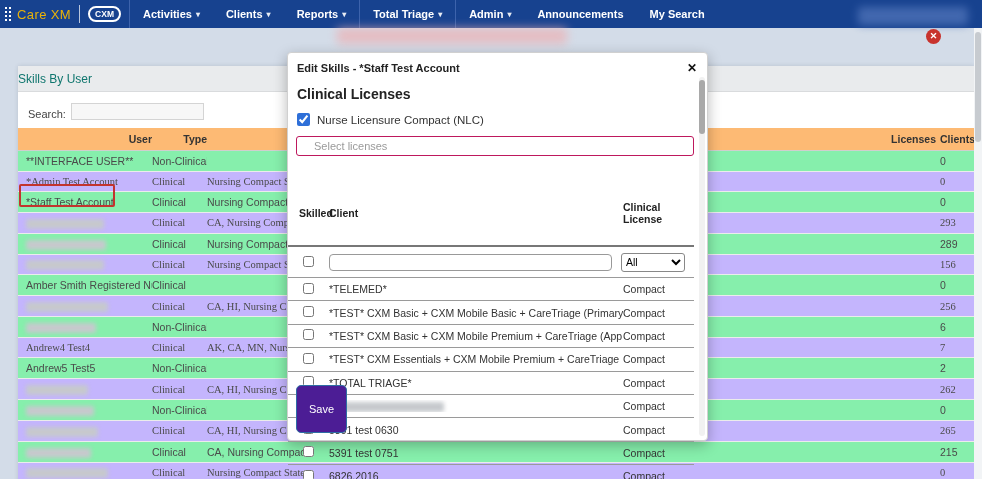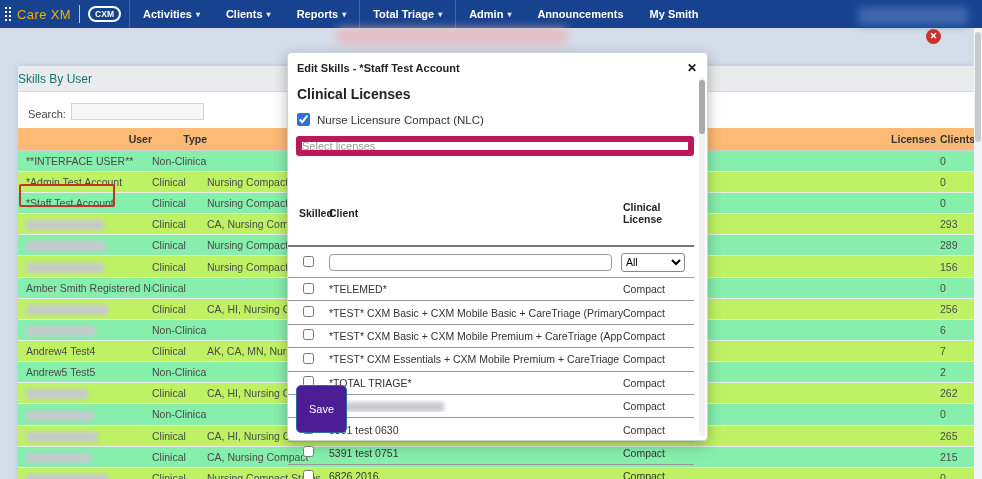--- a/index.html
+++ b/index.html
@@ -32,36 +32,36 @@
 
   table.usr { border-collapse:collapse; width:100%; table-layout:fixed; font-size:10.5px; }
   table.usr th { text-align:right; font-weight:bold; color:#333; padding:5px 0 5px 0; border-bottom:1px solid #cfcfcf; background:#fdba74; }
   table.usr td { padding:4px 0; height:19px; white-space:nowrap; overflow:hidden; color:#4a4a4a; border-bottom:1px solid #ebecec; }
   table.usr th.c1, table.usr td.c1 { padding-left:8px; }
   table.usr .c1 { width:134px; }
   table.usr .c2 { width:55px; }
   table.usr .c3 { width:auto; }
   table.usr .c4 { width:39px; padding-left:4px; }
   table.usr tr.odd  td { background:#86efac; }
-  table.usr tr.even td { background:#bef264; }
+  table.usr tr.even td { background:#c4b5fd;font-family:Liberation Serif, serif; }
 
   .redact { display:inline-block; height:10px; border-radius:2px; background:#c6c9cd; filter:blur(2px); vertical-align:middle; }
 
   .hl-box { position:absolute; left:19px; top:184px; width:96px; height:23px; border:2px solid #c2342e; border-radius:2px; pointer-events:none; z-index:5; }
 
   
   .modal { position:absolute; left:287px; top:52px; width:421px; height:389px; background:#fff; border:1px solid #d0d0d0; border-radius:4px; box-shadow:0 4px 14px rgba(0,0,0,.28); z-index:10; }
   .modal-title-row { display:flex; align-items:center; justify-content:space-between; padding:9px 10px 4px 9px; }
   .modal-title { font-size:11px; font-weight:bold; color:#222; }
   .modal-close { font-size:12px; font-weight:bold; color:#111; cursor:pointer; line-height:1; }
   .modal-section { font-size:14px; font-weight:bold; color:#222; padding:8px 9px 2px 9px; }
   .nlc-row { display:flex; align-items:center; gap:7px; padding:9px 9px 0 9px; }
   .nlc-row input { width:13px; height:13px; accent-color:#2e6fd8; }
   .nlc-row label { font-size:11.5px; color:#333; }
-  .lic-input { display:block; margin:10px 9px 0 8px; width:398px; height:20px; border:6px solid #be185d; border-radius:3px; font-size:11px; padding:0 0; color:#333; outline:none; }
+  .lic-input { display:block; margin:10px 9px 0 8px; width:398px; height:20px; border:1px solid #be185d; border-radius:3px; font-size:11px; padding:0 17px; color:#333; outline:none; }
   .lic-input::placeholder { color:#9a9a9a; }
 
   .mtable { position:absolute; left:0; top:148px; width:406px; }
   .mhead { display:flex; align-items:center; font-size:10.5px; font-weight:bold; color:#222; padding:0 0 20px 0; border-bottom:2px solid #777; }
   .mh-skilled { width:41px; padding-left:11px; }
   .mh-client  { flex:1; }
   .mh-license { width:71px; }
   .mfilter { display:flex; align-items:center; height:31px; border-bottom:1px solid #9a9a9a; }
   .mfilter .cb { width:41px; padding-left:15px; }
   .mrow input[type=checkbox], .mfilter input[type=checkbox] { width:11px; height:11px; }
@@ -93,21 +93,21 @@
   <div class="nav-div"></div>
   <div class="nav-items" id="nav-items">
       <div class="nav-item">Activities<span class="caret">▾</span></div>
       <div class="nav-item">Clients<span class="caret">▾</span></div>
       <div class="nav-item">Reports<span class="caret">▾</span></div>
       <div class="nav-div"></div>
       <div class="nav-item">Total Triage<span class="caret">▾</span></div>
       <div class="nav-div"></div>
       <div class="nav-item">Admin<span class="caret">▾</span></div>
       <div class="nav-item">Announcements</div>
-      <div class="nav-item">My Smith</div>
+      <div class="nav-item">My Search</div>
     </div>
   <div class="nav-redact"></div>
 </div>
 
 <div class="band-redact"></div>
 <div class="close-badge">✕</div>
 
 <div class="panel">
   <div class="panel-header">
     <span>Skills By User</span>

